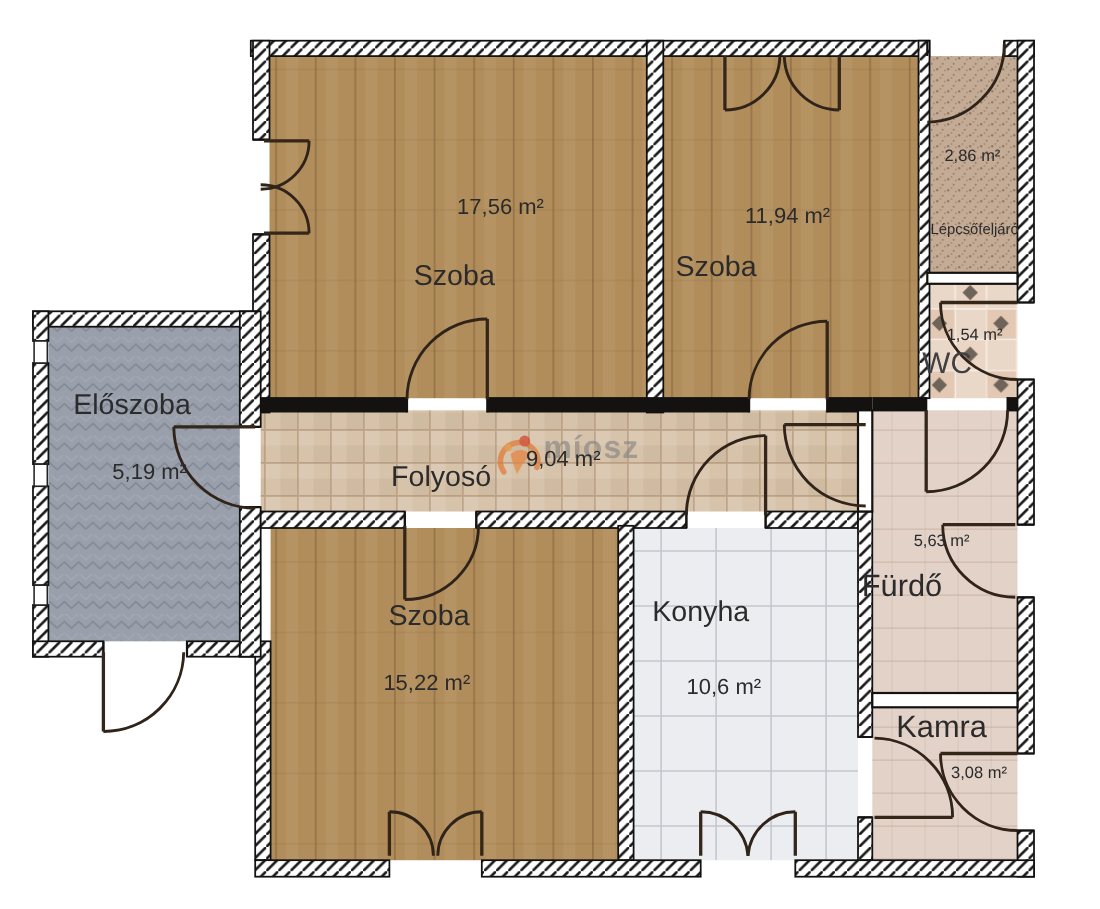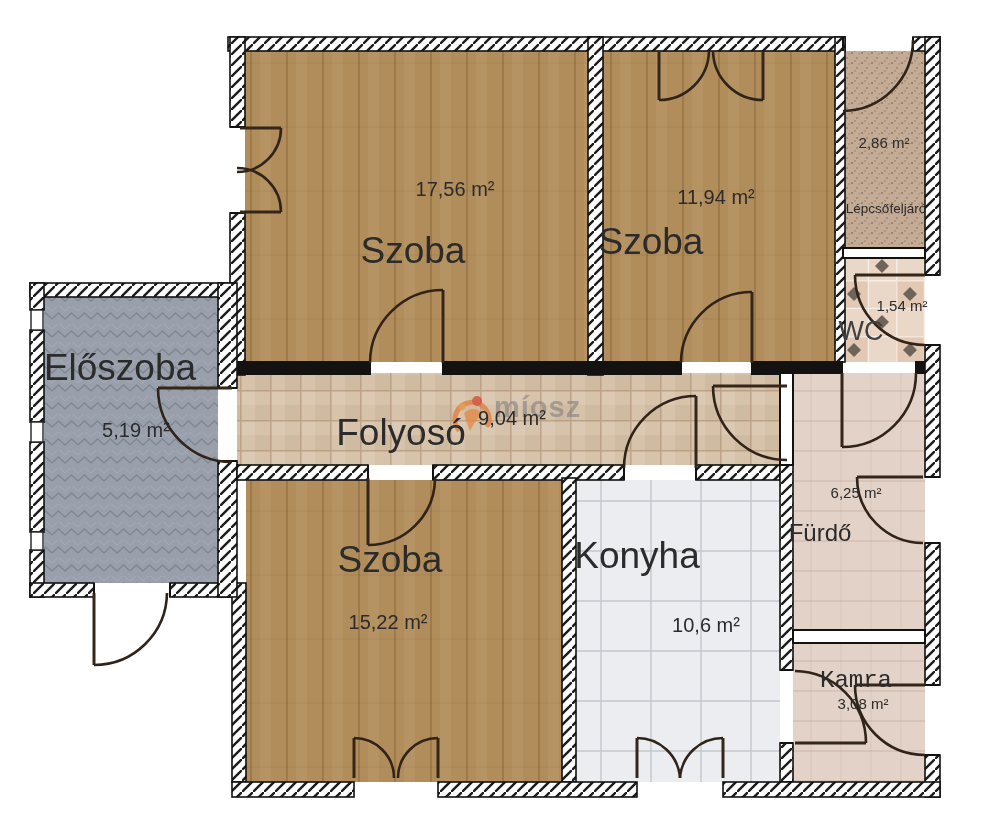--- a/index.html
+++ b/index.html
@@ -1,22 +1,22 @@
 <!DOCTYPE html>
 <html><head>
 <meta charset="utf-8">
 <style>
   html,body{margin:0;padding:0;background:#ffffff;}
   #stage{position:relative;width:1000px;height:826px;background:#fff;overflow:hidden;
          font-family:"Liberation Sans",sans-serif;}
   #plan-svg{position:absolute;left:0;top:0;z-index:1;}
   .lbl{position:absolute;transform:translate(-50%,-50%);color:#2b2b2b;white-space:nowrap;
        z-index:6;font-family:"Liberation Sans",sans-serif;}
-  .big{font-size:37px;}
-  .mid{font-size:24px;}
+  .big{font-size:26px;}
+  .mid{font-size:28px;}
   .wc{font-size:27px;color:#404040;}
   .small{font-size:20px;}
   .small2{font-size:15px;}
   .tiny{font-size:13.5px;}
   #watermark{position:absolute;left:450px;top:391px;display:flex;
              z-index:5;opacity:0.8;}
   #watermark .wm-text{font-size:29px;font-weight:bold;color:#818181;opacity:0.75;
                       letter-spacing:1px;margin-left:-2px;}
 </style>
 </head>
@@ -213,34 +213,34 @@
 
   <div class="lbl small" style="left:455px;top:189px;">17,56 m²</div>
   <div class="lbl big" style="left:413px;top:251px;">Szoba</div>
 
   <div class="lbl small" style="left:716px;top:197px;">11,94 m²</div>
   <div class="lbl big" style="left:651px;top:242px;">Szoba</div>
 
   <div class="lbl small2" style="left:884px;top:142px;">2,86 m²</div>
   <div class="lbl tiny" style="left:886px;top:208px;">Lépcsőfeljáró</div>
 
-  <div class="lbl small2" style="left:886px;top:305px;margin-left:16px;">1,54 m²</div>
+  <div class="lbl small2" style="left:886px;top:305px;">1,54 m²</div>
   <div class="lbl wc" style="left:861px;top:331px;">WC</div>
 
   <div class="lbl big" style="left:120px;top:368px;">Előszoba</div>
   <div class="lbl small" style="left:136px;top:430px;">5,19 m²</div>
 
   <div class="lbl big" style="left:401px;top:433px;">Folyosó</div>
   <div class="lbl small" style="left:512px;top:418px;">9,04 m²</div>
 
   <div class="lbl big" style="left:390px;top:560px;">Szoba</div>
   <div class="lbl small" style="left:388px;top:622px;">15,22 m²</div>
 
   <div class="lbl big" style="left:637px;top:556px;">Konyha</div>
-  <div class="lbl small" style="left:658px;top:625px;margin-left:48px;">10,6 m²</div>
+  <div class="lbl small" style="left:658px;top:625px;">10,6 m²</div>
 
   <div class="lbl mid" style="left:820px;top:533px;">Fürdő</div>
-  <div class="lbl small2" style="left:856px;top:492px;">6,25 m²</div>
-
-  <div class="lbl mid" style="left:856px;top:680px;font-family:Liberation Mono, monospace;">Kamra</div>
-  <div class="lbl small2" style="left:863px;top:703px;text-align:center;">3,08 m²</div>
+  <div class="lbl small2" style="left:856px;top:492px;">5,63 m²</div>
+
+  <div class="lbl mid" style="left:856px;top:661px;">Kamra</div>
+  <div class="lbl small2" style="left:890px;top:703px;text-align:center;">3,08 m²</div>
 
 </div>
 
 </body></html>

